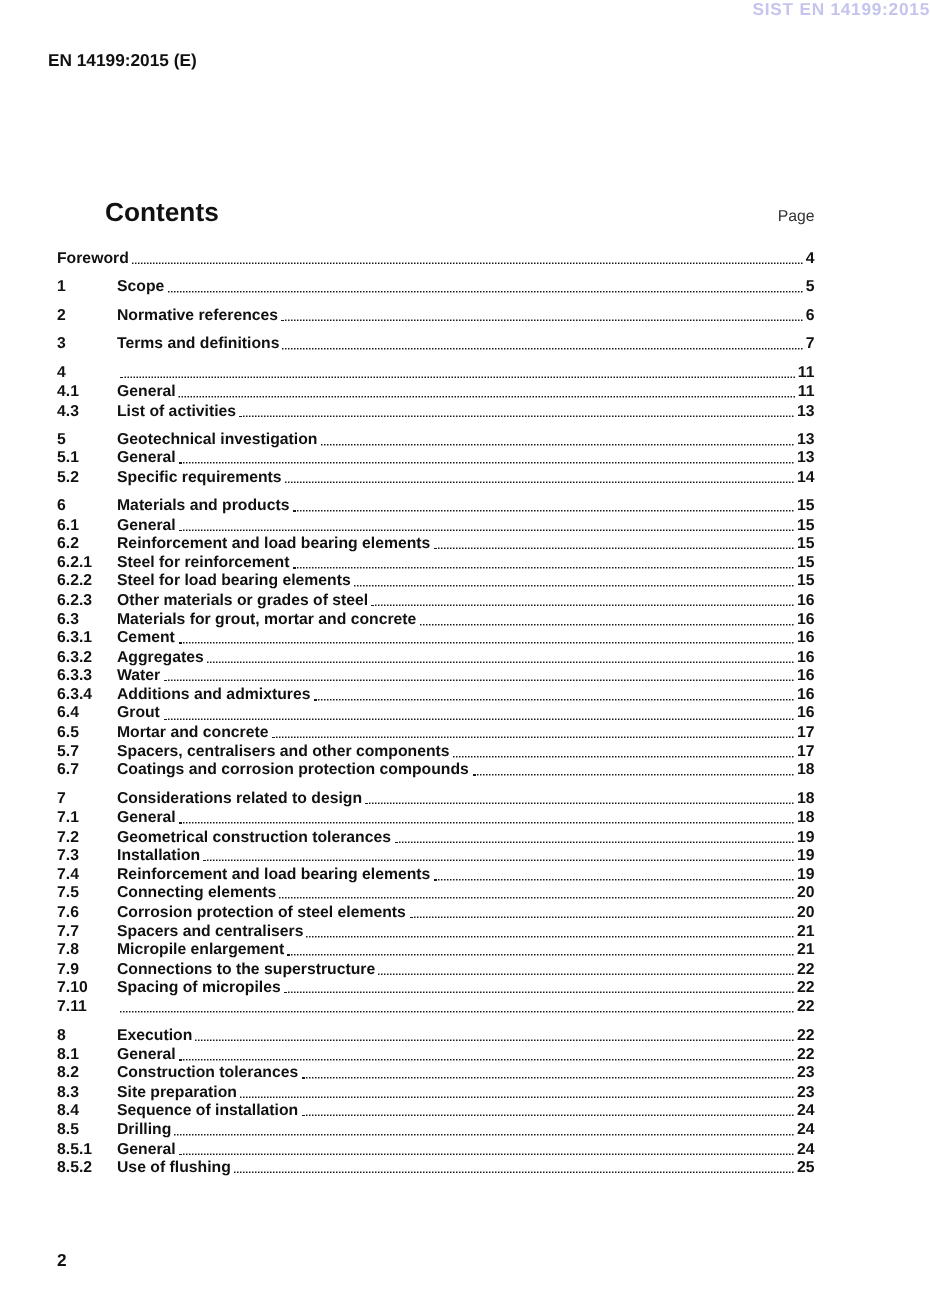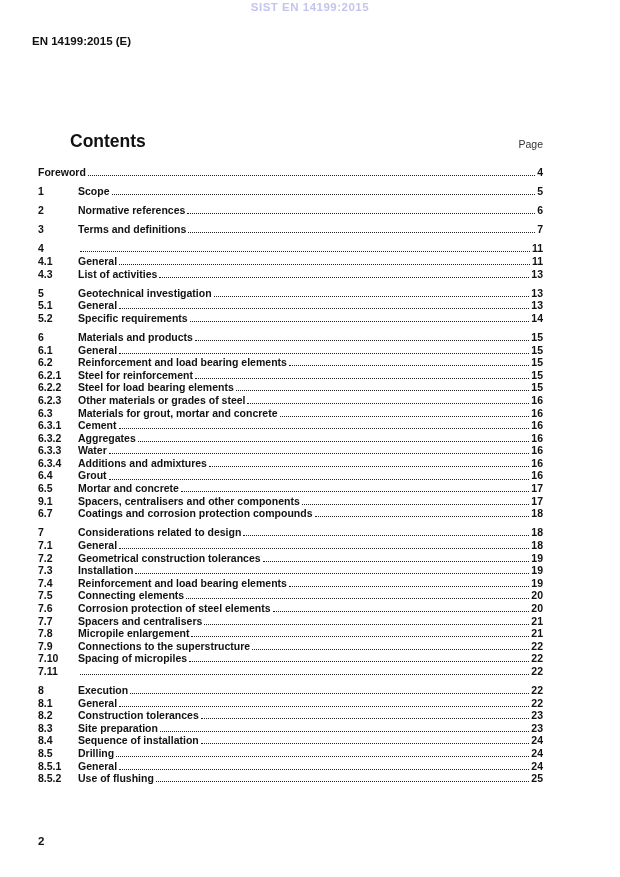--- a/index.html
+++ b/index.html
@@ -82,21 +82,21 @@
     top: 835px;
     left: 38px;
     font-size: 11.5px;
     font-weight: bold;
   }
 </style>
 </head>
 <body>
 
 <div class="page">
-  <div class="watermark" style="color: rgb(196, 196, 238);">SIST EN 14199:2015</div>
+  <div class="watermark" style="color: rgb(196, 196, 238); text-align: right;">SIST EN 14199:2015</div>
 
   <div class="doc-id">EN 14199:2015 (E)</div>
 
   <div class="contents-header">
     <span class="contents-title">Contents</span>
     <span class="page-label">Page</span>
   </div>
 
   <div class="toc">
       <div class="toc-group">
@@ -242,21 +242,21 @@
           <span class="toc-leader"></span>
           <span class="toc-page">16</span>
         </div>
         <div class="toc-row">
           <span class="toc-num">6.5</span>
           <span class="toc-title">Mortar and concrete</span>
           <span class="toc-leader"></span>
           <span class="toc-page">17</span>
         </div>
         <div class="toc-row">
-          <span class="toc-num">9.1</span>
+          <span class="toc-num">5.7</span>
           <span class="toc-title">Spacers, centralisers and other components</span>
           <span class="toc-leader"></span>
           <span class="toc-page">17</span>
         </div>
         <div class="toc-row">
           <span class="toc-num">6.7</span>
           <span class="toc-title">Coatings and corrosion protection compounds</span>
           <span class="toc-leader"></span>
           <span class="toc-page">18</span>
         </div>

